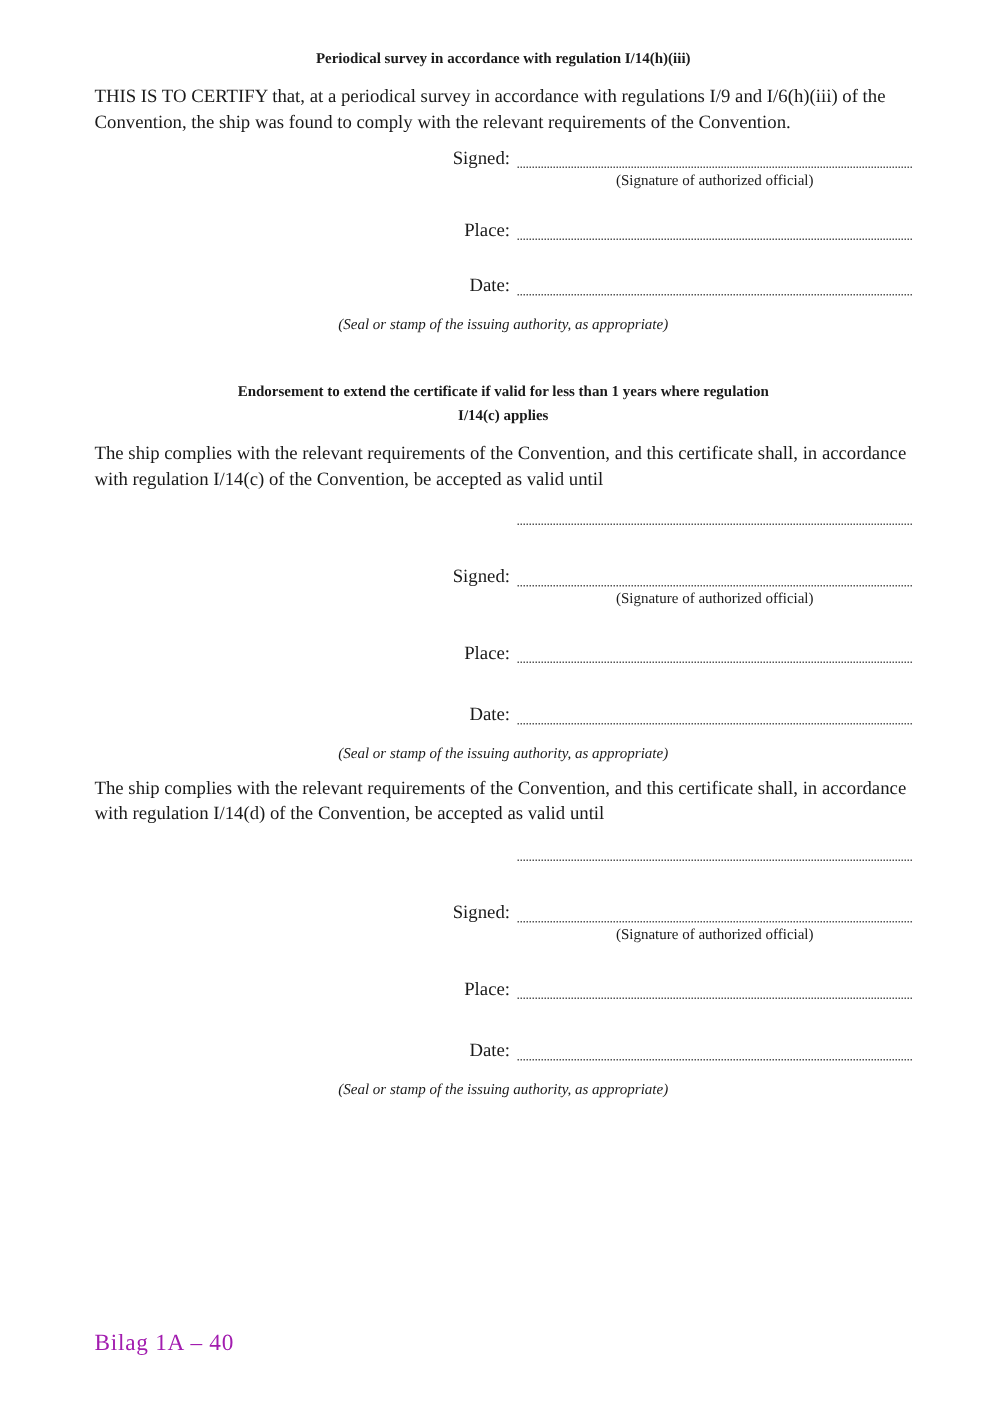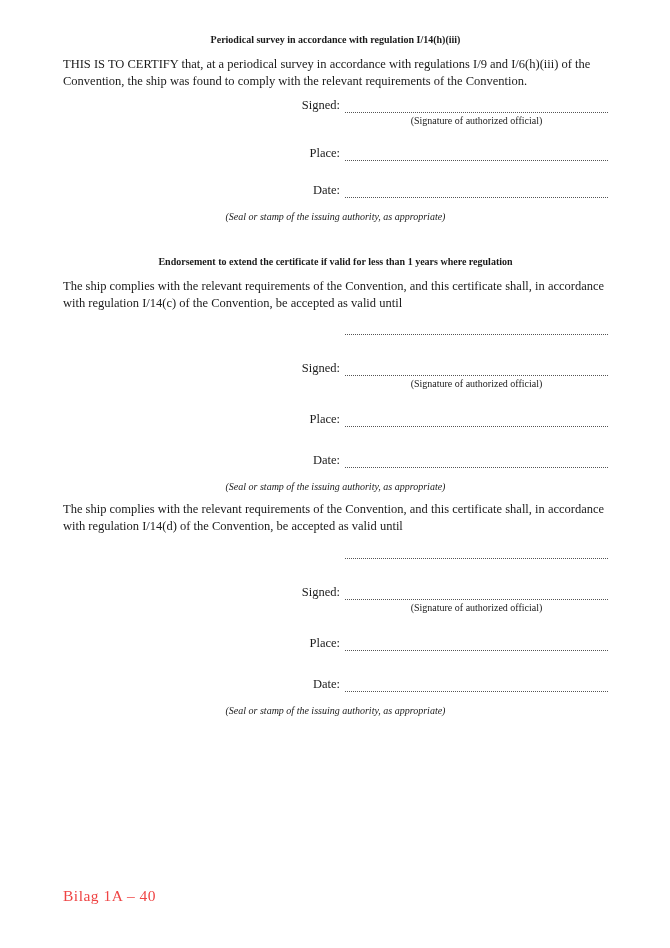--- a/index.html
+++ b/index.html
@@ -16,39 +16,39 @@
   .sec-title {
     font-size:10px; line-height:16px; font-weight:bold;
     text-align:center;
   }
   .nowrap { white-space:nowrap; }
   .sec-body {
     font-size:12.5px; line-height:17px;
     text-align:left;
   }
   .frow {
-    display:flex; align-items:flex-end;
+    display:flex; align-items:center;
     height:16px; font-size:12.5px; line-height:16px;
   }
   .flabel { width:277px; text-align:right; }
   .fline {
     flex:1; margin-left:5px; height:14px;
     border-bottom:1px dotted #555555;
   }
   .cap-row { display:flex; height:12px;justify-content:space-between; }
   .cap-spacer { width:282px; }
   .cap-text { flex:1; text-align:center; font-size:10px; line-height:12px; }
   .seal {
     text-align:center; font-style:italic;
     font-size:10px; line-height:13px;
   }
   .footer {
     position:absolute; left:63px; top:886px;
     font-size:15.5px; line-height:19px; letter-spacing:0.5px;
-    color:#ef4444;
+    color:#a21caf;
   }
   .mt2{margin-top:2px}.mt7{margin-top:7px}.mt8{margin-top:8px}
   .mt12{margin-top:12px}.mt18{margin-top:18px}.mt21{margin-top:21px}
   .mt25{margin-top:25px}.mt31{margin-top:31px}.mt32{margin-top:32px}
 </style>
 </head>
 <body>
 
 <div class="page">
 
@@ -74,20 +74,21 @@
       <span class="flabel">Date:</span>
       <span class="fline"></span>
     </div>
 
     <div class="seal mt12">(Seal or stamp of the issuing authority, as appropriate)</div>
   </section>
 
   <section>
     <h2 class="sec-title mt31">
       <div>Endorsement to extend the certificate if valid for less than 1 years where regulation</div>
+      <div>I/14(c) applies</div>
     </h2>
     <p class="sec-body mt8">The ship complies with the relevant requirements of the Convention, and this certificate shall, in accordance with regulation I/14(c) of the Convention, be accepted as valid until</p>
 
     <div class="frow mt7">
       <span class="flabel"></span>
       <span class="fline"></span>
     </div>
 
     <div class="frow mt25">
       <span class="flabel">Signed:</span>

